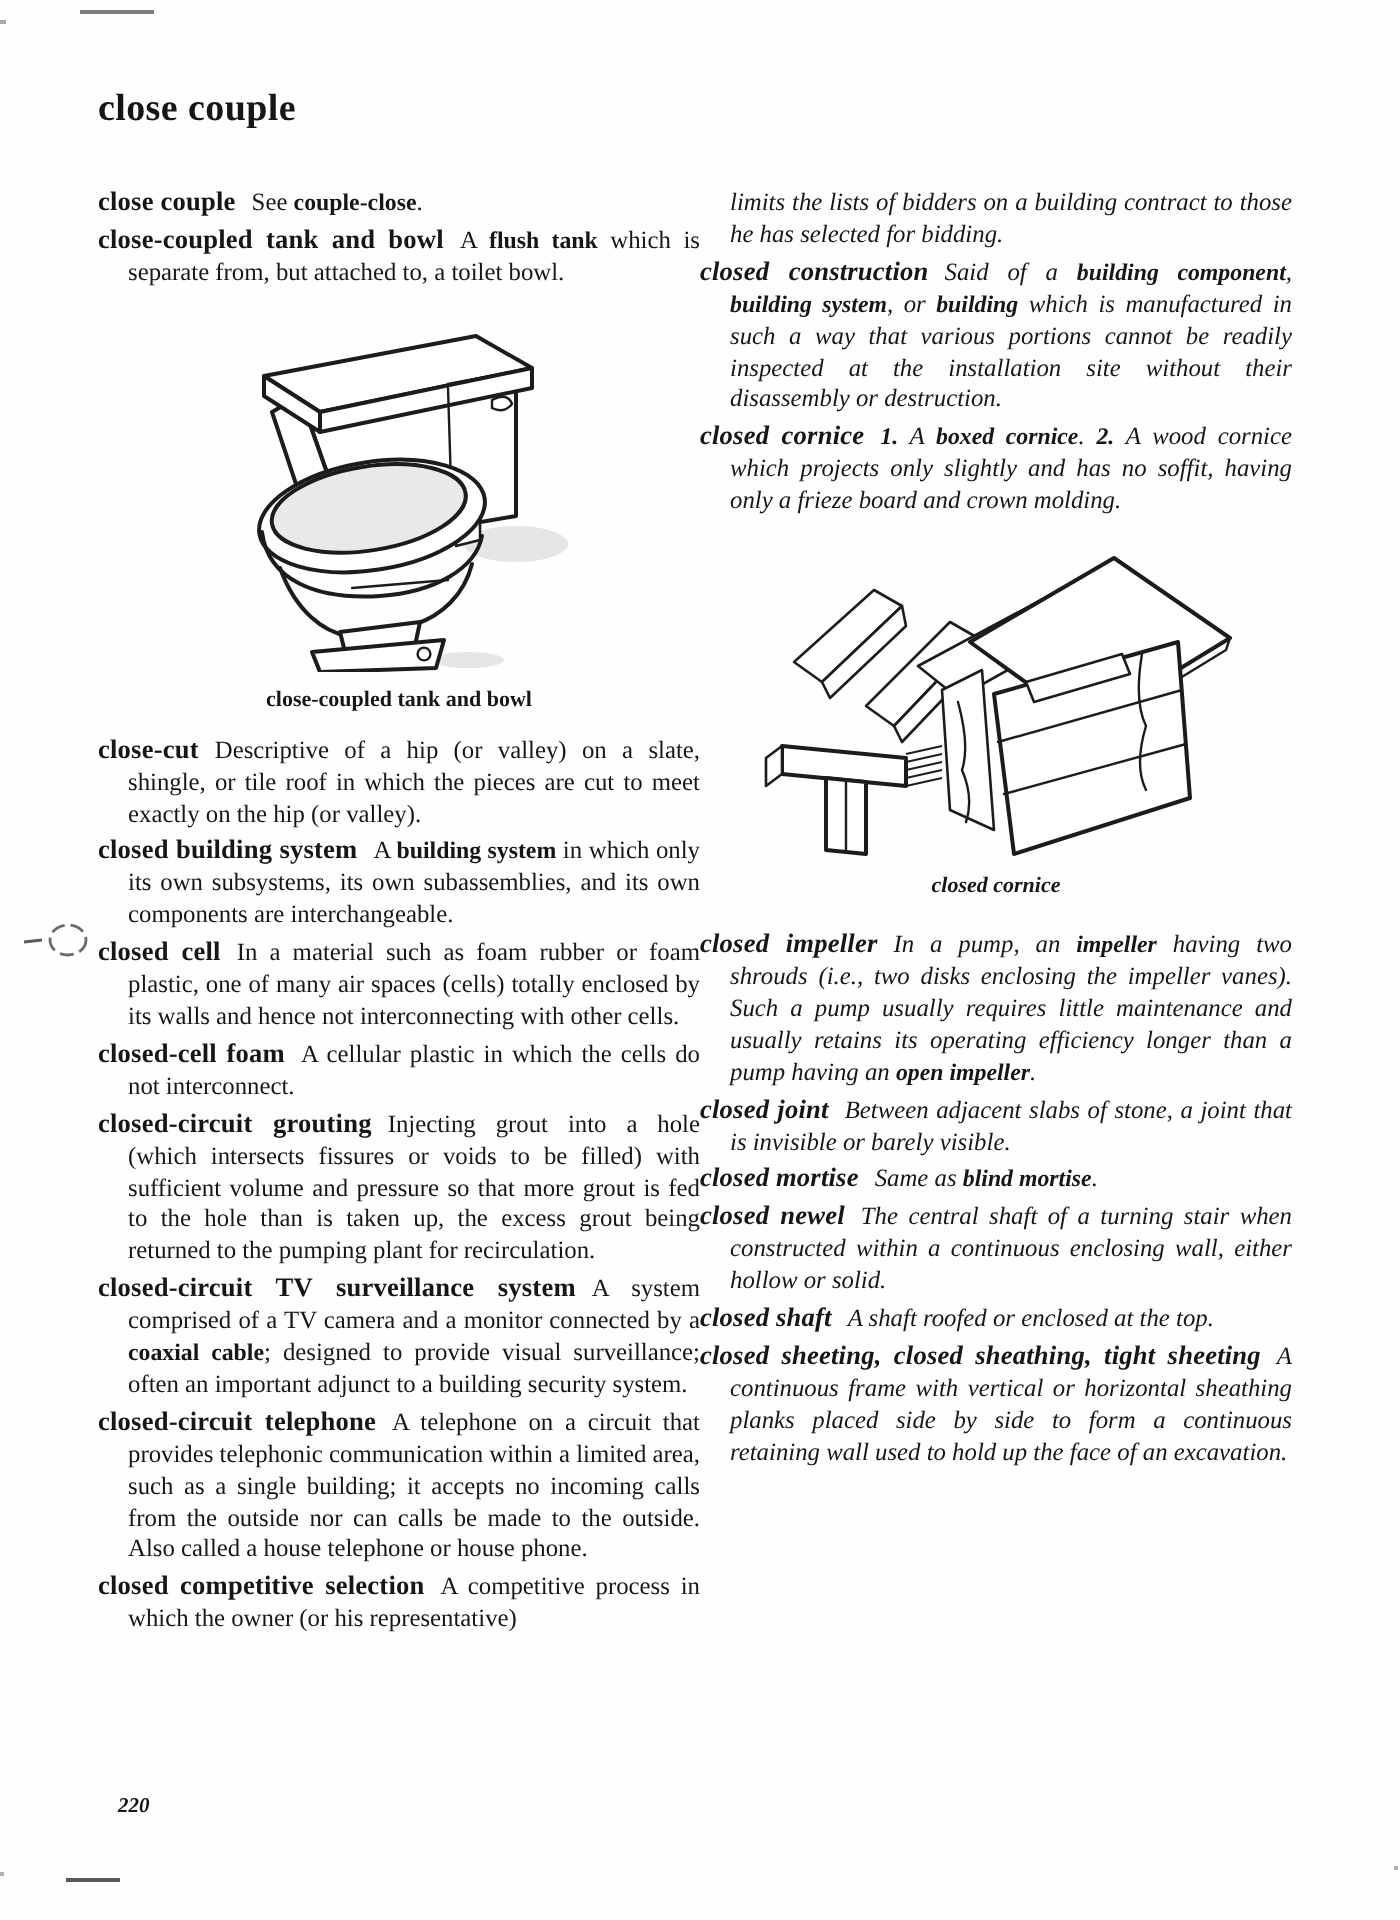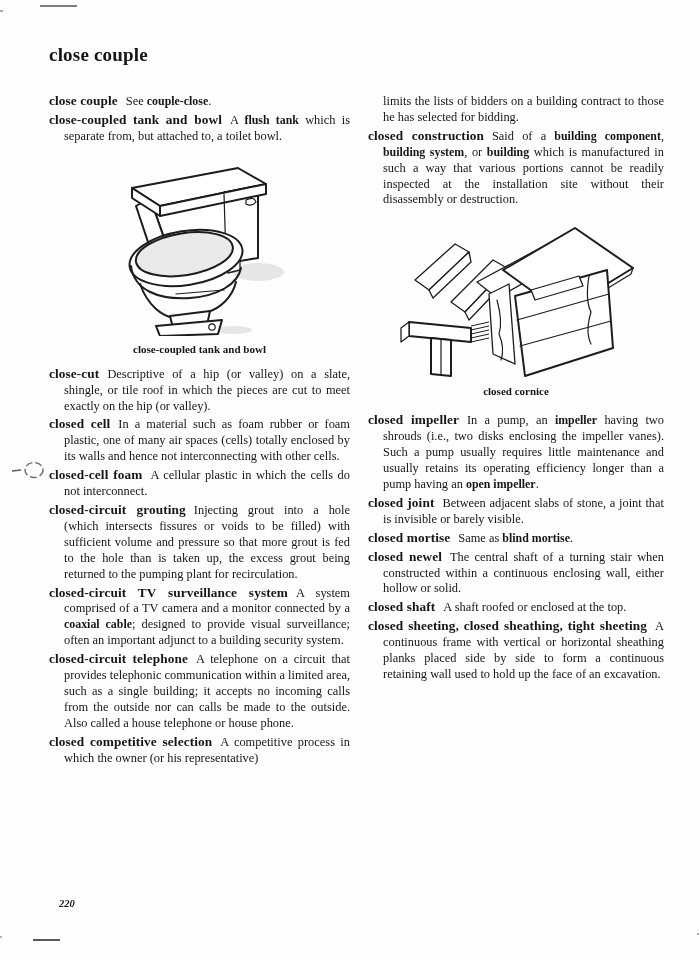--- a/index.html
+++ b/index.html
@@ -10,21 +10,21 @@
     color:#161616;
     position:relative;
     overflow:hidden;
   }
   .running-head {
     position:absolute; left:49px; top:44px;
     font-size:19px; font-weight:bold; letter-spacing:.2px;
   }
   .col { position:absolute; top:94px; }
   .col-left  { left:49px;  width:301px; }
-  .col-right { left:368px; width:296px; }
+  .col-right { left:350px; width:296px;font-style:italic; }
   .entry {
     margin:3px 0 0 0;
     font-size:12.4px; line-height:15.9px;
     text-align:justify;
     padding-left:15px; text-indent:-15px;
   }
   .entries > .entry:first-child { margin-top:0; }
   .entry.cont { text-indent:0; margin-top:0; }
   .term { font-size:13.3px; font-weight:bold; line-height:1; letter-spacing:.1px; }
   .bold { font-weight:bold; font-size:11.9px;margin-top:48px; }
@@ -113,33 +113,35 @@
       <polygon class="fw" points="64,162 104,157 100,176 68,178"></polygon>
 
       <polygon class="fw" points="50,172 116,166 112,180 54,182"></polygon>
       <circle class="ln1" cx="106" cy="173" r="3.2" fill="#ffffff"></circle>
     </svg>
     <div class="caption">close-coupled tank and bowl</div>
   </div>
 
   <div class="entries">
       <p class="entry"><b class="term">close-cut</b><span class="tgap"></span><span>Descriptive of a hip (or valley) on a slate, shingle, or tile roof in which the pieces are cut to meet exactly on the hip (or valley).</span></p>
+      <p class="entry"><b class="term">closed building system</b><span class="tgap"></span><span>A </span><span class="bold">building system</span><span> in which only its own subsystems, its own subassemblies, and its own components are interchangeable.</span></p>
       <p class="entry"><b class="term">closed cell</b><span class="tgap"></span><span>In a material such as foam rubber or foam plastic, one of many air spaces (cells) totally enclosed by its walls and hence not interconnecting with other cells.</span></p>
       <p class="entry"><b class="term">closed-cell foam</b><span class="tgap"></span><span>A cellular plastic in which the cells do not interconnect.</span></p>
       <p class="entry"><b class="term">closed-circuit grouting</b><span class="tgap"></span><span>Injecting grout into a hole (which intersects fissures or voids to be filled) with sufficient volume and pressure so that more grout is fed to the hole than is taken up, the excess grout being returned to the pumping plant for recirculation.</span></p>
       <p class="entry"><b class="term">closed-circuit TV surveillance system</b><span class="tgap"></span><span>A system comprised of a TV camera and a monitor connected by a </span><span class="bold">coaxial cable</span><span>; designed to provide visual surveillance; often an important adjunct to a building security system.</span></p>
       <p class="entry"><b class="term">closed-circuit telephone</b><span class="tgap"></span><span>A telephone on a circuit that provides telephonic communication within a limited area, such as a single building; it accepts no incoming calls from the outside nor can calls be made to the outside. Also called a house telephone or house phone.</span></p>
       <p class="entry"><b class="term">closed competitive selection</b><span class="tgap"></span><span>A competitive process in which the owner (or his representative)</span></p>
     </div>
 </div>
 
 <div class="col col-right">
   <div class="entries">
       <p class="entry cont"><span>limits the lists of bidders on a building contract to those he has selected for bidding.</span></p>
       <p class="entry"><b class="term">closed construction</b><span class="tgap"></span><span>Said of a </span><span class="bold">building component</span><span>, </span><span class="bold">building system</span><span>, or </span><span class="bold">building</span><span> which is manufactured in such a way that various portions cannot be readily inspected at the installation site without their disassembly or destruction.</span></p>
+      <p class="entry"><b class="term">closed cornice</b><span class="tgap"></span><span class="bold">1.</span><span> A </span><span class="bold">boxed cornice</span><span>. </span><span class="bold">2.</span><span> A wood cornice which projects only slightly and has no soffit, having only a frieze board and crown molding.</span></p>
     </div>
 
   <div class="figure figure-cornice">
     <svg width="246" height="160" viewBox="0 0 246 160">
 
       <polygon class="fw1" points="22,62 62,26 76,34 36,72"></polygon>
       <polygon class="fw1" points="36,72 76,34 78,44 40,80"></polygon>
       <polygon class="fw1" points="58,84 100,42 114,50 72,94"></polygon>
       <polygon class="fw1" points="72,94 114,50 116,60 76,102"></polygon>
 

